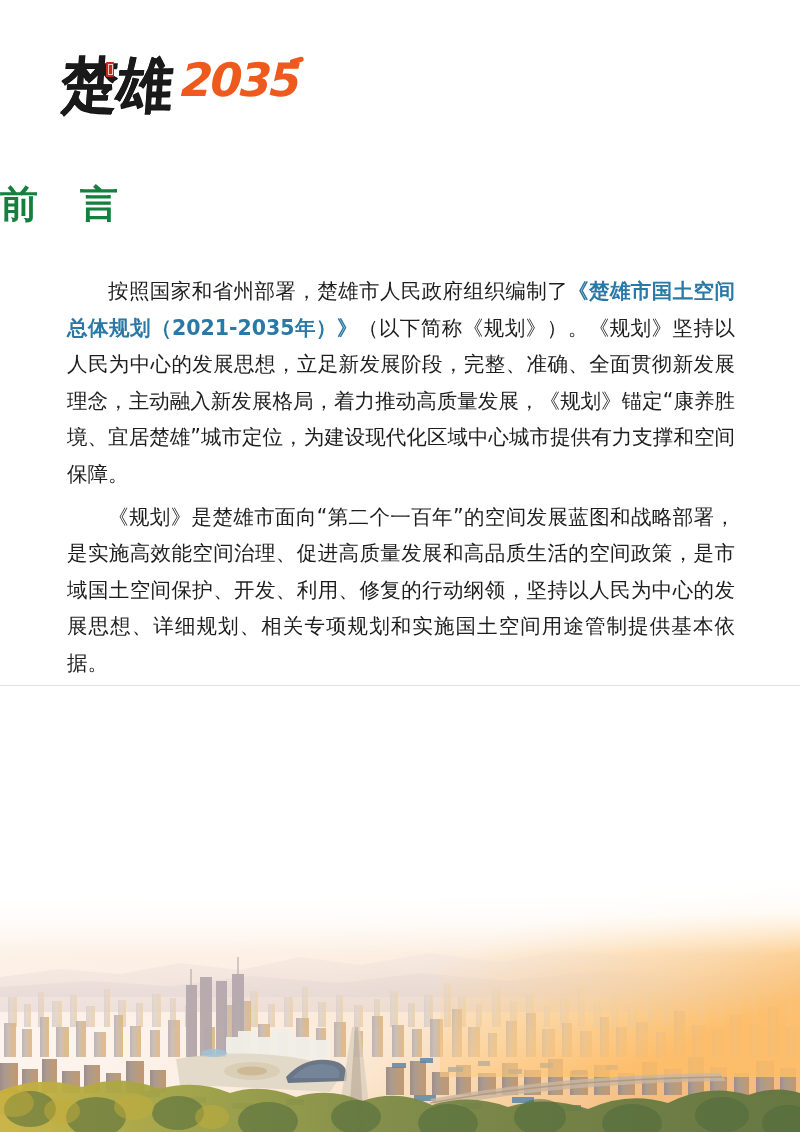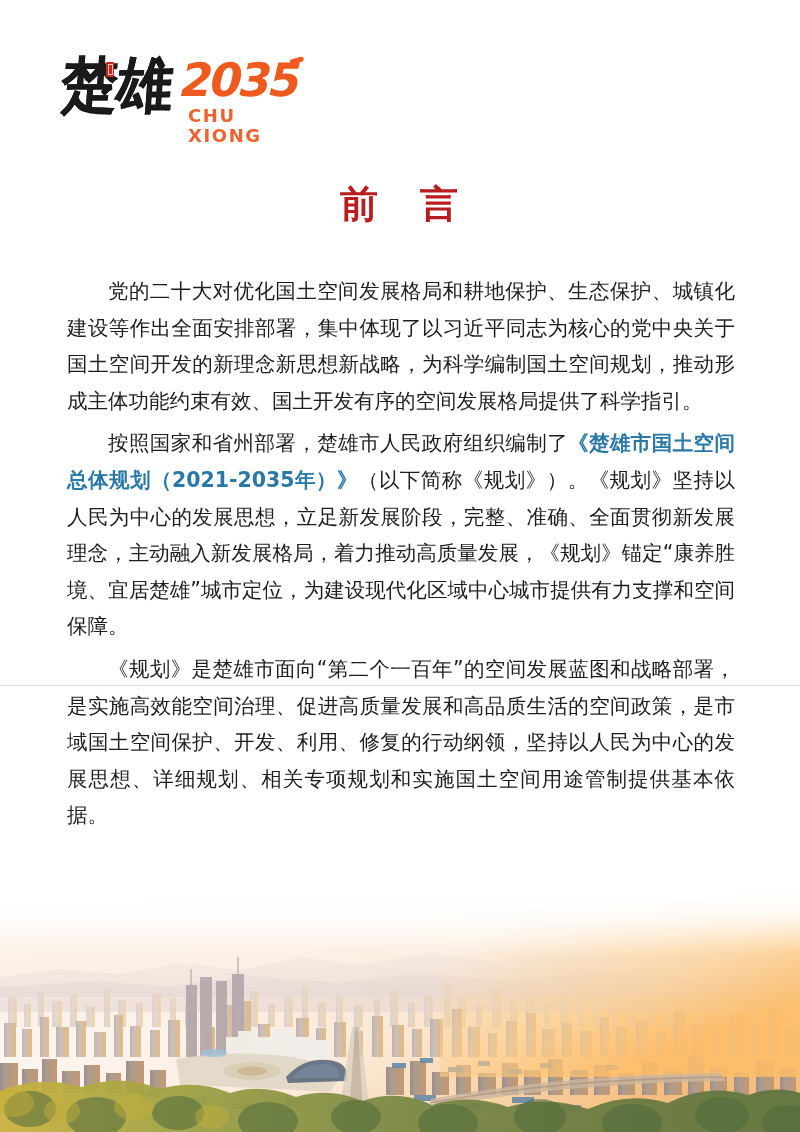--- a/index.html
+++ b/index.html
@@ -101,25 +101,25 @@
     color: #ef6330;
     line-height: 20px;
   }
 
   
   .doc-title {
     position: absolute;
     left: 0;
     right: 0;
     top: 180px;
-    text-align: center;
+    text-align: left;
     font-family: "DejaVu Sans", "Liberation Sans", sans-serif;
     font-size: 38px;
     font-weight: 700;
-    color: #b91c1c;
+    color: #15803d;
     letter-spacing: 2px;
     line-height: 48px;
     white-space: pre;
   }
 
   
   .body-text {
     position: absolute;
     left: 67px;
     top: 273px;
@@ -176,27 +176,25 @@
 </style>
 </head>
 <body>
 
 <div class="page">
 
   <div class="logo">
     <div class="logo-cn">楚雄</div>
     <div class="logo-seal"></div>
     <div class="logo-year">2035</div>
-    <div class="logo-pinyin">CHU XIONG</div>
   </div>
 
   <div class="doc-title">前　言</div>
 
   <div class="body-text">
-    <p class="para"><span>党的二十大对优化国土空间发展格局和耕地保护、生态保护、城镇化建设等作出全面安排部署，集中体现了以习近平同志为核心的党中央关于国土空间开发的新理念新思想新战略，为科学编制国土空间规划，推动形成主体功能约束有效、国土开发有序的空间发展格局提供了科学指引。</span></p>
     <p class="para"><span>按照国家和省州部署，楚雄市人民政府组织编制了</span><span class="hl">《楚雄市国土空间总体规划（2021-2035年）》</span><span>（以下简称《规划》）。《规划》坚持以人民为中心的发展思想，立足新发展阶段，完整、准确、全面贯彻新发展理念，主动融入新发展格局，着力推动高质量发展，《规划》锚定“康养胜境、宜居楚雄”城市定位，为建设现代化区域中心城市提供有力支撑和空间保障。</span></p>
     <p class="para"><span>《规划》是楚雄市面向“第二个一百年”的空间发展蓝图和战略部署，是实施高效能空间治理、促进高质量发展和高品质生活的空间政策，是市域国土空间保护、开发、利用、修复的行动纲领，坚持以人民为中心的发展思想、详细规划、相关专项规划和实施国土空间用途管制提供基本依据。</span></p>
   </div>
 
   <div class="fold-line"></div>
 
   <div class="cityscape">
     <svg viewBox="0 0 800 255" preserveAspectRatio="none">
       <defs>
         <linearGradient id="skyGrad" x1="0" y1="0" x2="1" y2="0.35">

